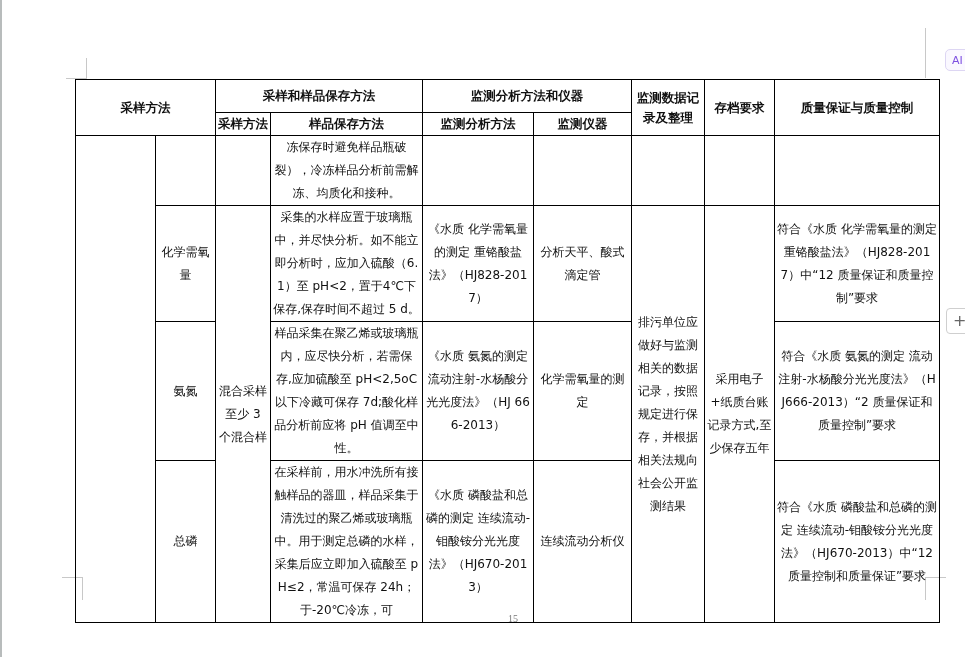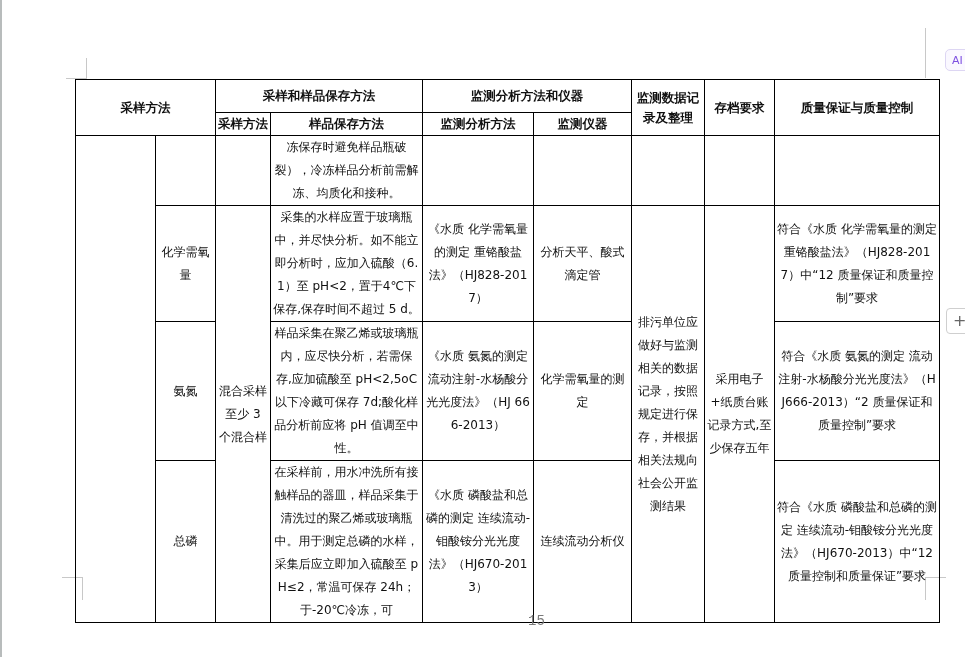--- a/index.html
+++ b/index.html
@@ -26,23 +26,23 @@
     table.doc td {
       border: 1.5px solid #000; padding: 0 2px;
       text-align: center; vertical-align: middle;
       font-size: 12px; line-height: 23px;
       overflow: hidden; word-break: break-all;
     }
     table.doc td.hd { font-weight: bold; font-size: 12.5px; line-height: 20px; }
     td.clip { vertical-align: top; margin-top: 44px; }
 
     .page-num {
-      position: absolute; left: 528px; top: 613px;
-      font-size: 14px; color: #7a7a7a;
-      font-family: Liberation Mono, monospace;
+      position: absolute; left: 508px; top: 613px;
+      font-size: 10px; color: #7a7a7a;
+      font-family: Liberation Serif, serif;
     }
     .ai-btn {
       position: absolute; left: 945px; top: 49px; width: 26px; height: 22px;
       border: 1px solid #ddd6f3; border-radius: 5px; background: #faf8ff;
       color: #7d4fe0; font-size: 11px; line-height: 22px; padding-left: 6px;
       box-sizing: border-box; font-family: "DejaVu Sans", sans-serif;
     }
     .plus-btn {
       position: absolute; left: 946px; top: 308px; width: 24px; height: 26px;
       border: 1px solid #cfcfcf; border-radius: 4px; background: #fff;

